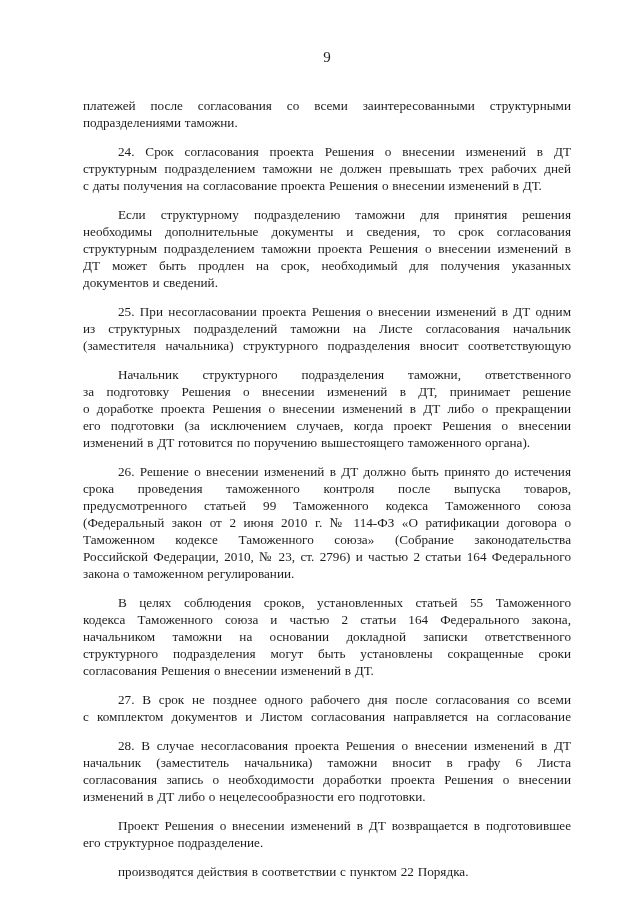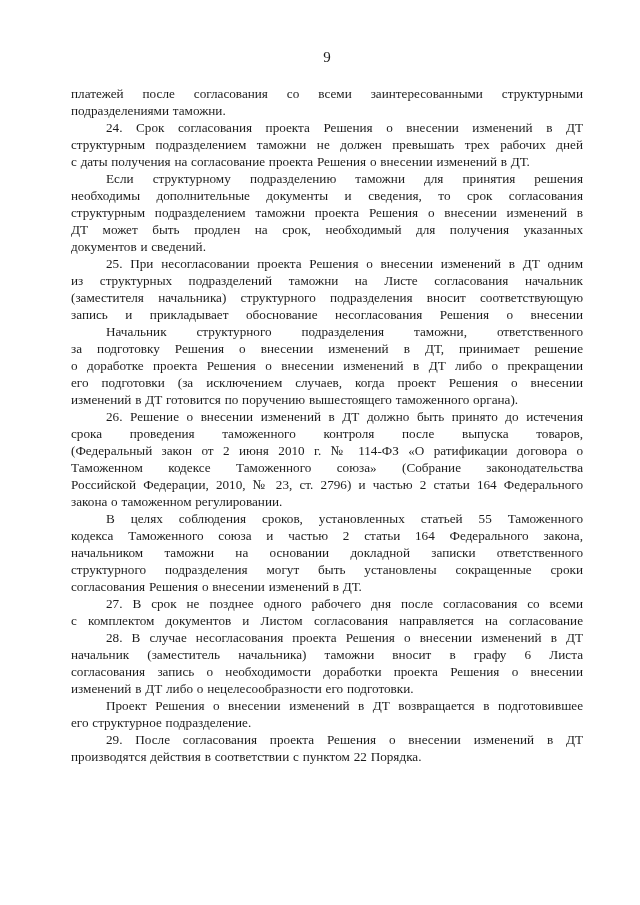--- a/index.html
+++ b/index.html
@@ -29,21 +29,21 @@
   .body-text {
     position: absolute;
     top: 85px;
     left: 71px;
     width: 512px;
     font-size: 13.2px;
     line-height: 17px;
     word-spacing: 0.5px;
   }
   .para {
-    margin: 0;
+    margin: 12px;
     padding: 0;
   }
   .line {
     display: block;
     height: 17px;
     overflow: hidden;
     text-align: justify;
     text-align-last: justify;
   }
   .line.para-last {
@@ -73,32 +73,32 @@
         <span class="line">Если структурному подразделению таможни для принятия решения</span>
         <span class="line">необходимы дополнительные документы и сведения, то срок согласования</span>
         <span class="line">структурным подразделением таможни проекта Решения о внесении изменений в</span>
         <span class="line">ДТ может быть продлен на срок, необходимый для получения указанных</span>
         <span class="line para-last">документов и сведений.</span>
       </p>
       <p class="para indent">
         <span class="line">25. При несогласовании проекта Решения о внесении изменений в ДТ одним</span>
         <span class="line">из структурных подразделений таможни на Листе согласования начальник</span>
         <span class="line">(заместителя начальника) структурного подразделения вносит соответствующую</span>
-        <span class="line">запись и прикладывает обоснование несогласования Решения о внесении</span>
       </p>
       <p class="para indent">
         <span class="line">Начальник структурного подразделения таможни, ответственного</span>
         <span class="line">за подготовку Решения о внесении изменений в ДТ, принимает решение</span>
         <span class="line">о доработке проекта Решения о внесении изменений в ДТ либо о прекращении</span>
         <span class="line">его подготовки (за исключением случаев, когда проект Решения о внесении</span>
         <span class="line para-last">изменений в ДТ готовится по поручению вышестоящего таможенного органа).</span>
       </p>
       <p class="para indent">
         <span class="line">26. Решение о внесении изменений в ДТ должно быть принято до истечения</span>
         <span class="line">срока проведения таможенного контроля после выпуска товаров,</span>
+        <span class="line">предусмотренного статьей 99 Таможенного кодекса Таможенного союза</span>
         <span class="line">(Федеральный закон от 2 июня 2010 г. № 114-ФЗ «О ратификации договора о</span>
         <span class="line">Таможенном кодексе Таможенного союза» (Собрание законодательства</span>
         <span class="line">Российской Федерации, 2010, № 23, ст. 2796) и частью 2 статьи 164 Федерального</span>
         <span class="line para-last">закона о таможенном регулировании.</span>
       </p>
       <p class="para indent">
         <span class="line">В целях соблюдения сроков, установленных статьей 55 Таможенного</span>
         <span class="line">кодекса Таможенного союза и частью 2 статьи 164 Федерального закона,</span>
         <span class="line">начальником таможни на основании докладной записки ответственного</span>
         <span class="line">структурного подразделения могут быть установлены сокращенные сроки</span>
@@ -112,17 +112,16 @@
         <span class="line">28. В случае несогласования проекта Решения о внесении изменений в ДТ</span>
         <span class="line">начальник (заместитель начальника) таможни вносит в графу 6 Листа</span>
         <span class="line">согласования запись о необходимости доработки проекта Решения о внесении</span>
         <span class="line para-last">изменений в ДТ либо о нецелесообразности его подготовки.</span>
       </p>
       <p class="para indent">
         <span class="line">Проект Решения о внесении изменений в ДТ возвращается в подготовившее</span>
         <span class="line para-last">его структурное подразделение.</span>
       </p>
       <p class="para indent">
-        <span class="line">29. После согласования проекта Решения о внесении изменений в ДТ</span>
         <span class="line para-last">производятся действия в соответствии с пунктом 22 Порядка.</span>
       </p>
     </div>
 </div>
 
 </body></html>

